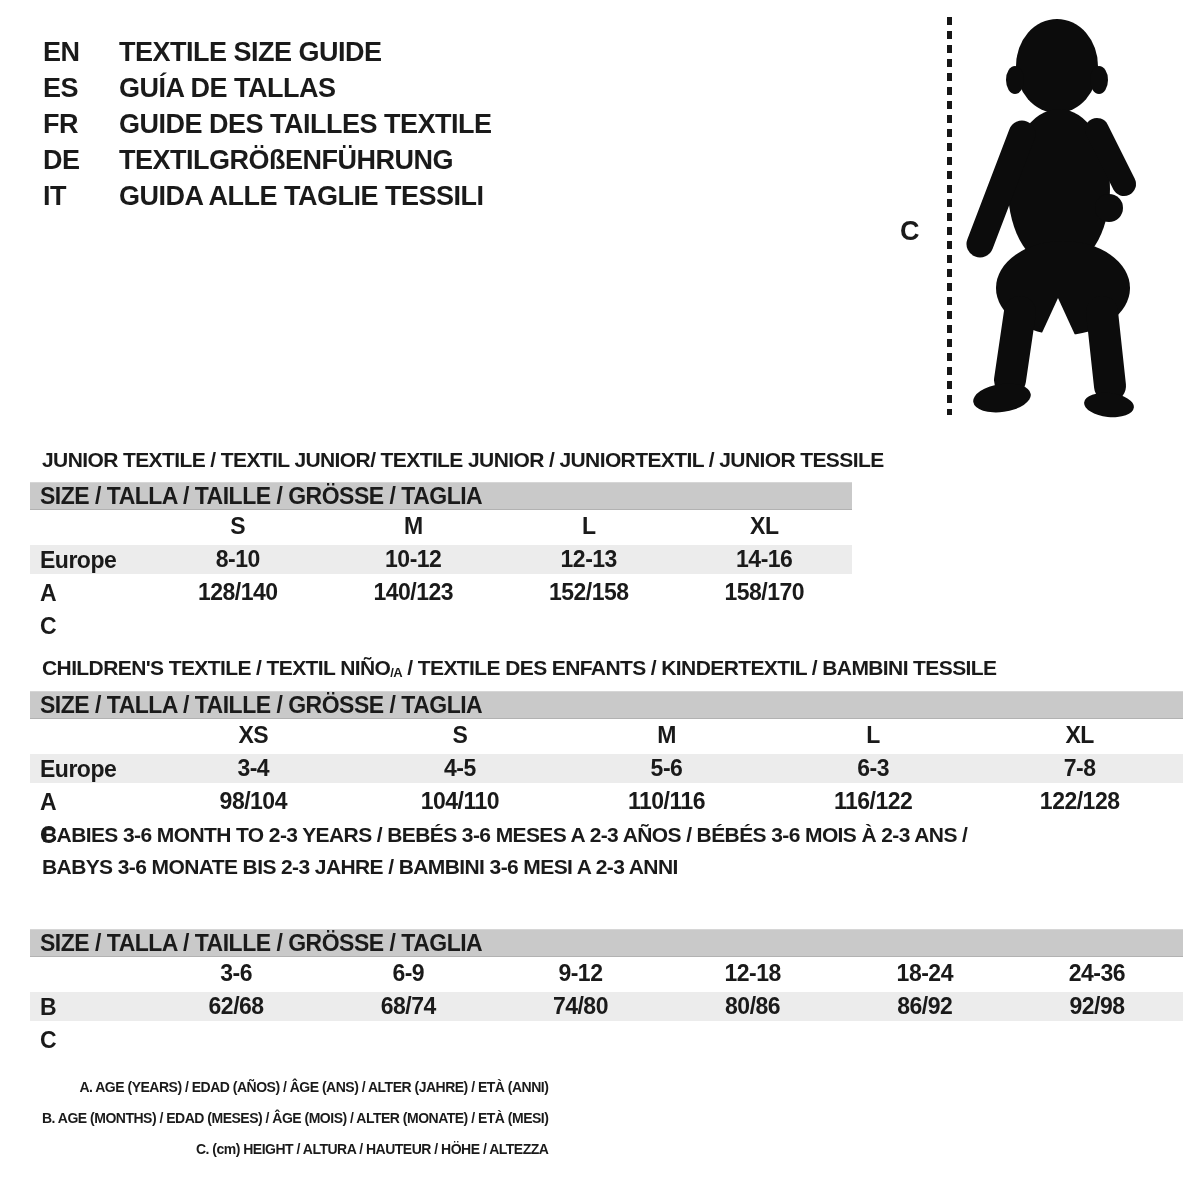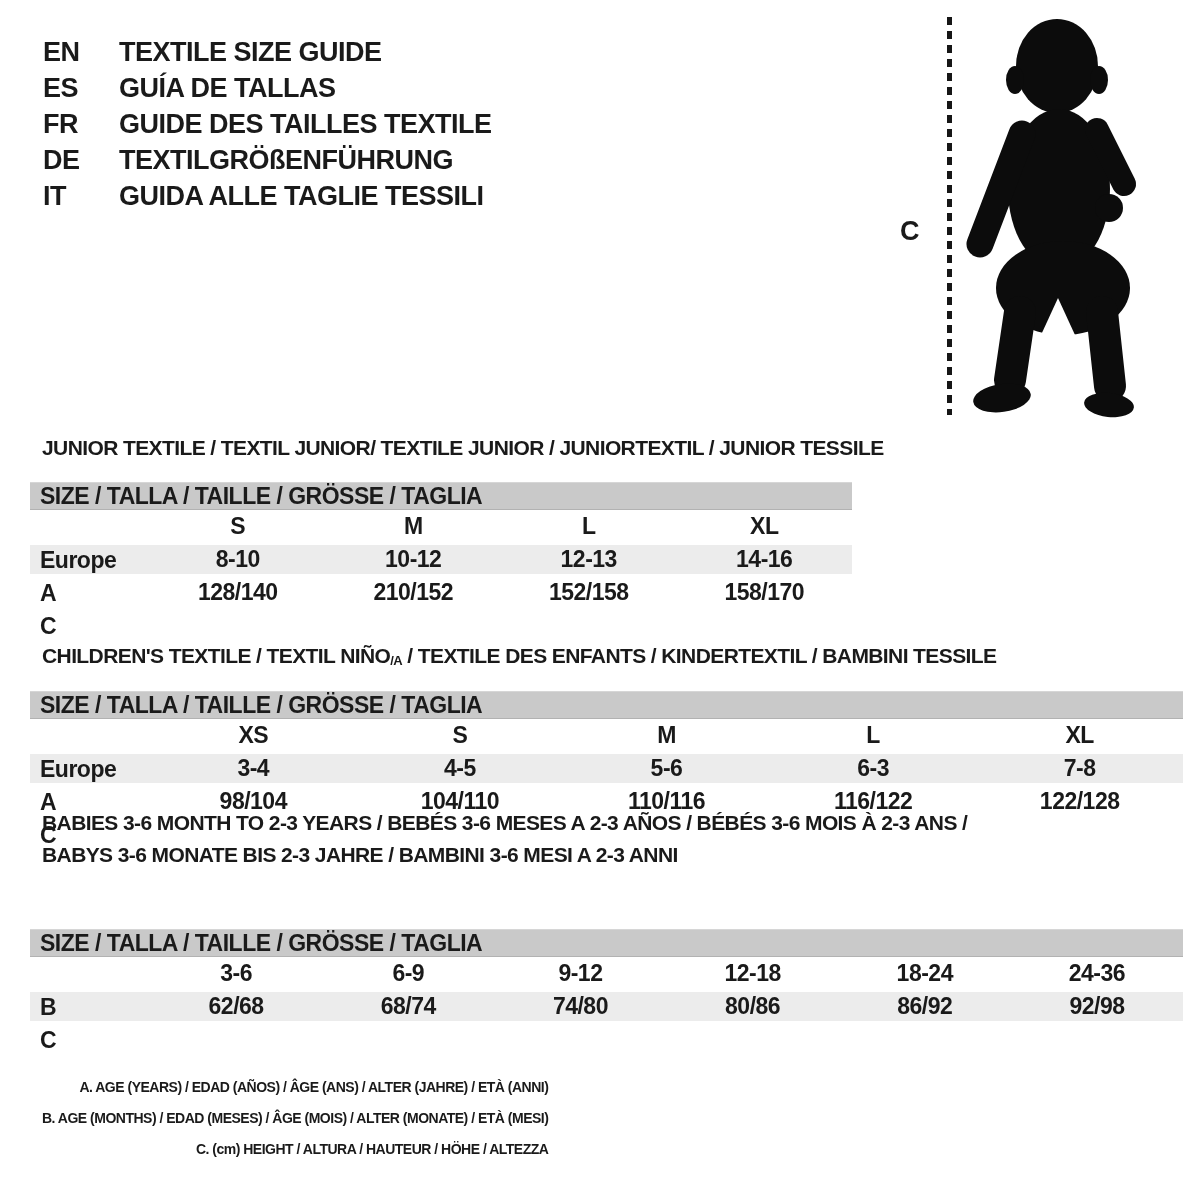--- a/index.html
+++ b/index.html
@@ -12,21 +12,21 @@
   body{
     width:1200px;height:1200px;position:relative;background:#ffffff;
     font-family:"Liberation Sans",sans-serif;font-weight:700;color:var(--ink);
     letter-spacing:-0.5px;overflow:hidden;
   }
   .abs{position:absolute;}
   
   .lang-row{display:flex;height:36px;line-height:36px;font-size:27px;align-items:flex-end;}
   .lang-code{width:76px;}
   
-  .heading{font-size:21px;line-height:24px;letter-spacing:-0.6px;white-space:nowrap;}
+  .heading{font-size:21px;line-height:24px;letter-spacing:-0.6px;white-space:nowrap;margin-top:12px;}
   .subscript{font-size:0.62em;position:relative;top:0.18em;}
   
   .size-table{position:absolute;}
   .bar{
     height:28px;line-height:28px;background:var(--bar-bg);
     box-shadow:inset 0 -1px 0 #b2b2b2, inset 0 1px 0 #d6d6d6;
     padding-left:10px;font-size:23px;
   }
   .trow{display:flex;height:33px;line-height:33px;font-size:23px;}
   .trow.shaded{background:var(--shade-bg);box-shadow:inset 0 2px 0 #fff, inset 0 -2px 0 #fff;}
@@ -109,21 +109,21 @@
   <div class="trow shaded">
     <div class="lbl">A</div>
     <div class="cell">8-10</div>
     <div class="cell">10-12</div>
     <div class="cell">12-13</div>
     <div class="cell">14-16</div>
   </div>
   <div class="trow">
     <div class="lbl">C</div>
     <div class="cell">128/140</div>
-    <div class="cell">210/152</div>
+    <div class="cell">140/123</div>
     <div class="cell">152/158</div>
     <div class="cell">158/170</div>
   </div>
 </div>
 
 <div class="abs heading" style="left:42px;top:644px;">
   <span>CHILDREN'S TEXTILE / TEXTIL NIÑO</span><span class="subscript">/A</span><span> / TEXTILE DES ENFANTS / KINDERTEXTIL / BAMBINI TESSILE</span>
 </div>
 
 <div class="size-table" style="left:30px;top:691px;width:1153px;">

